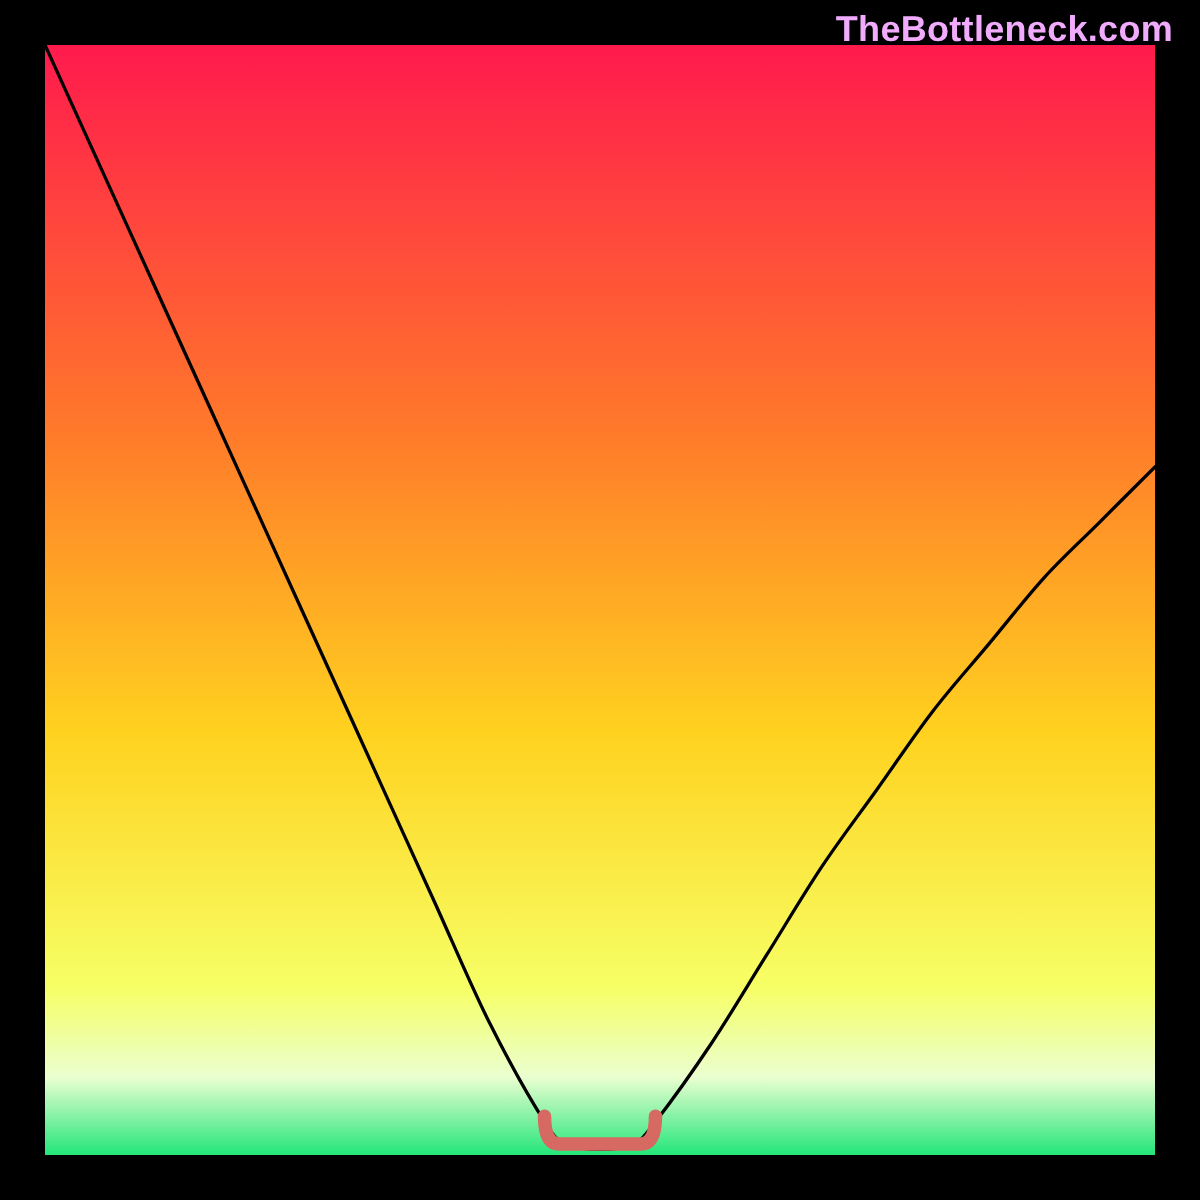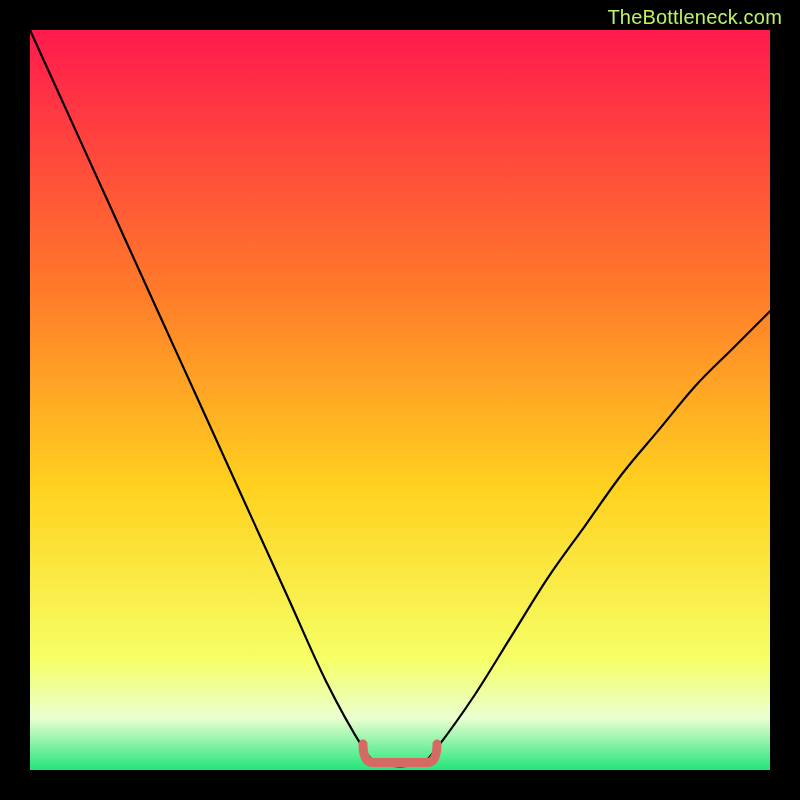--- a/index.html
+++ b/index.html
@@ -16,24 +16,24 @@
     left: 0;
     top: 0;
     width: 800px;
     height: 800px;
     background: #000;
   }
   .watermark {
     position: absolute;
     top: 6px;
     right: 18px;
-    color: #bef264;
-    font-size: 20px;
+    color: #f0abfc;
+    font-size: 24px;
     letter-spacing: 0.2px;
-    font-weight: 400;
+    font-weight: 700;
   }
   .plot {
     position: absolute;
     left: 30px;
     top: 30px;
     width: 740px;
     height: 740px;
   }
   svg {
     display: block;

